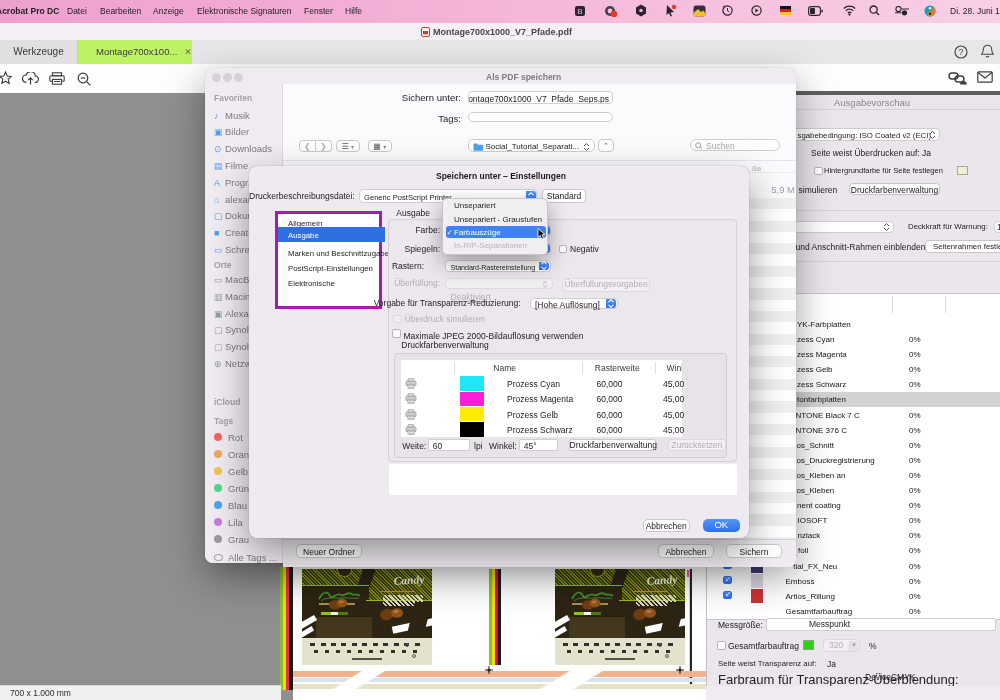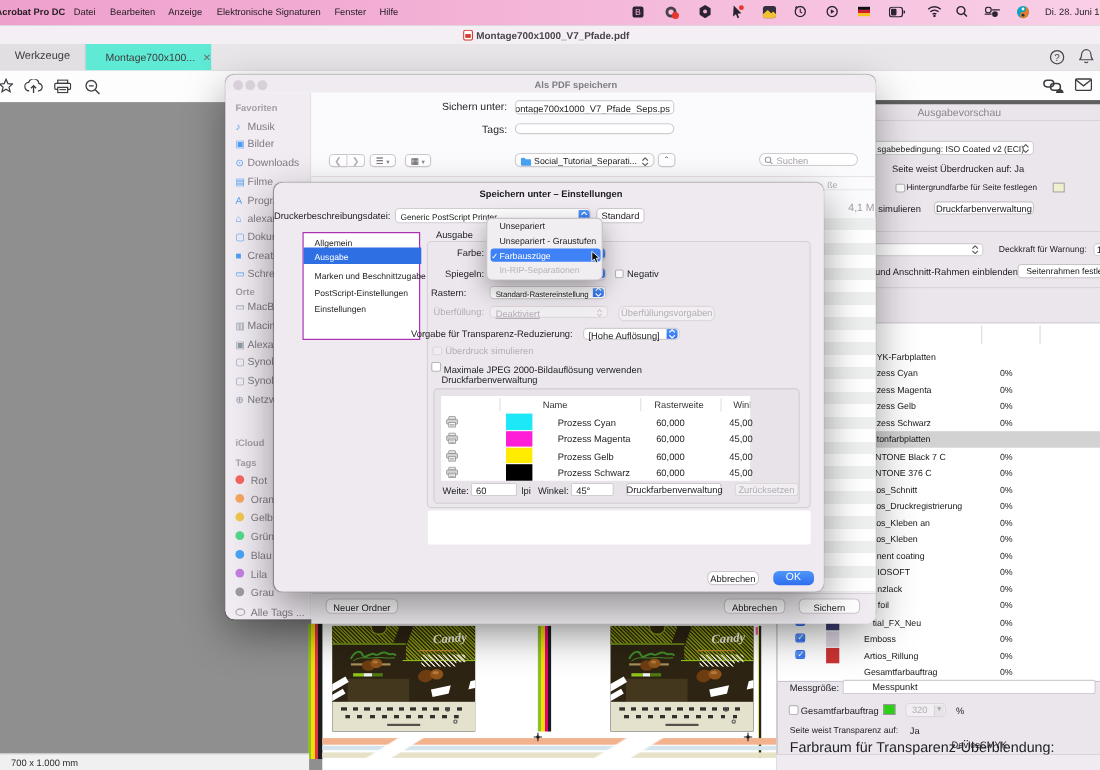--- a/index.html
+++ b/index.html
@@ -5,21 +5,21 @@
 html,body{width:1000px;height:700px;overflow:hidden;}
 body{font-family:"Liberation Sans",sans-serif;position:relative;background:#8f8f8f;font-size:8.5px;color:#1d1d1f;letter-spacing:0;}
 .abs{position:absolute;}
 .tx{position:absolute;white-space:nowrap;}
 
 #menubar{left:0;top:0;width:1000px;height:22.5px;background:linear-gradient(90deg,#eea0cd 0%,#f2aed4 35%,#f6c0de 70%,#f9cfe6 100%);}
 #menubar .mi{position:absolute;top:6px;font-size:8.5px;color:#231c22;white-space:nowrap;}
 #titlebar{left:0;top:22.5px;width:1000px;height:17px;background:#f4eff5;}
 #tabbar{left:0;top:39.5px;width:1000px;height:24.7px;background:#e9e6ea;}
 #tab1{left:0;top:0;width:78px;height:24.7px;background:#e2dfe3;border-right:1px solid #cfccd0;color:#3c3a3c;font-size:10px;line-height:24.7px;text-align:center;}
-#tab2{left:78px;top:0;width:114px;height:24.7px;background:#5eead4;color:#3c3a3c;font-size:9.5px;line-height:24.7px;white-space:nowrap;}
+#tab2{left:78px;top:0;width:114px;height:24.7px;background:#bef264;color:#3c3a3c;font-size:9.5px;line-height:24.7px;white-space:nowrap;}
 #toolbar{left:0;top:64.2px;width:1000px;height:28.6px;background:#fdfdfe;}
 #docarea{left:0;top:92.8px;width:706px;height:607.2px;background:#8f8f8f;}
 #statusbar{left:0;top:592.2px;width:281px;height:15px;background:#f0f0f0;border-top:1px solid #d8d8d8;color:#2b2b2b;font-size:8.5px;line-height:14px;padding-left:10px;}
 #page{left:293px;top:462.2px;width:413px;height:238px;background:#fff;}
 
 #panel{left:706px;top:91px;width:294px;height:595px;background:#ebe6ec;border-left:1px solid #c4bec5;}
 #panel .lbl{position:absolute;white-space:nowrap;font-size:8.5px;color:#232126;}
 .pbtn{position:absolute;background:#fff;border:1px solid #c9c3c9;border-radius:4px;font-size:8.5px;color:#232126;text-align:center;white-space:nowrap;}
 .prow{position:absolute;left:0;width:294px;height:15.1px;}
 .sep-name{position:absolute;font-size:8px;color:#17161a;top:3.5px;white-space:nowrap;}
@@ -409,21 +409,21 @@
   <span class="cbx on" style="left:16px;top:2.5px;"></span>
   <span class="abs" style="left:44px;top:0.5px;width:12px;height:14px;background:#cc3333;"></span>
   <span class="sep-name" style="left:78.5px;">Artios_Rillung</span>
   <span class="sep-pct">0%</span>
   </div>
   <div class="prow" style="top:512.3px;">
   <span class="sep-name" style="left:78.5px;">Gesamtfarbauftrag</span>
   <span class="sep-pct">0%</span>
   </div>
  <span class="lbl" style="left:11px;top:529px;">Messgröße:</span>
- <div class="fld" style="left:59px;top:527px;width:230px;height:13px;border-radius:2px;"><span style="margin-left:6px;padding-left:20px;">Messpunkt</span></div>
+ <div class="fld" style="left:59px;top:527px;width:230px;height:13px;border-radius:2px;"><span style="margin-left:22px;padding-left:20px;">Messpunkt</span></div>
  <span class="cbx" style="left:10px;top:550px;"></span>
  <span class="lbl" style="left:21px;top:550px;">Gesamtfarbauftrag</span>
  <span class="abs" style="left:96px;top:549px;width:11px;height:10px;background:#2bd113;border:1px solid #9a949b;"></span>
  <div class="gsel" style="left:116px;top:548px;width:37px;height:12.5px;"><span style="margin-left:5px;">320</span><span class="abs" style="right:1px;top:1px;width:9px;height:9.5px;background:#e7e2e8;border-left:1px solid #ddd7dd;font-size:6px;color:#a9a4aa;text-align:center;line-height:9px;">▼</span></div>
  <span class="lbl" style="left:162px;top:550px;">%</span>
  <span class="lbl" style="left:11px;top:567.5px;font-size:7.8px;">Seite weist Transparenz auf:</span>
  <span class="lbl" style="left:120px;top:567.5px;">Ja</span>
  <span class="lbl" style="left:11px;top:581.3px;font-size:13px;">Farbraum für Transparenz-Überblendung:</span>
  <span class="lbl" style="left:158px;top:581.3px;">DeviceCMYK</span>
 </div>
@@ -487,47 +487,47 @@
  <div class="fld" style="left:485px;top:70.5px;width:90px;height:12.5px;border-radius:6px;">
    <svg style="position:absolute;left:4px;top:2.5px;" width="8" height="8" viewBox="0 0 8 8">
         <circle cx="3.2" cy="3.2" r="2.5" fill="none" stroke="#a29da5" stroke-width="1"></circle>
         <path d="M5.2 5.2 L7.2 7.2" stroke="#a29da5" stroke-width="1"></path>
       </svg>
    <span style="position:absolute;left:15px;top:1.5px;color:#a9a4ab;">Suchen</span>
  </div>
  <div class="abs" style="left:78px;top:92px;width:513px;height:1px;background:#e8e3e8;"></div>
  <span class="tx" style="left:547px;top:96px;font-size:8px;color:#b0abb2;">ße</span>
  <div class="abs" style="left:78.5px;top:104px;width:512.5px;height:1px;background:#ececec;"></div>
- <span class="tx" style="left:536px;top:115.5px;width:54px;text-align:right;font-size:9.5px;color:#a29da5;">4,1 M</span>
+ <span class="tx" style="left:536px;top:115.5px;width:54px;text-align:right;font-size:9.5px;color:#a29da5;">5,9 M</span>
  <div class="abs" style="left:78px;top:130px;width:513px;height:341px;background:repeating-linear-gradient(180deg,#eef0ef 0 11.3px,#ffffff 11.3px 22.6px);"></div>
  <div class="abs" id="sdfoot" style="left:78px;width:513px;border-radius:0 0 8px 0;"></div>
  <div class="btn" style="left:91px;top:475.5px;width:66px;height:14.5px;line-height:14px;">Neuer Ordner</div>
  <div class="btn" style="left:453px;top:475.5px;width:56px;height:14.5px;line-height:14px;">Abbrechen</div>
  <div class="btn" style="left:521px;top:475.5px;width:56px;height:14.5px;line-height:14px;">Sichern</div>
 </div>
 
 <div class="abs" id="subdlg">
  <span class="tx" style="left:187px;top:4.5px;font-size:8.5px;font-weight:bold;color:#1b191d;">Speichern unter – Einstellungen</span>
  <span class="rlab" style="left:0px;top:25px;width:103px;">Druckerbeschreibungsdatei:</span>
  <div class="sel" style="left:110px;top:23.4px;width:178px;height:13.6px;">
       <span style="position:absolute;left:4px;top:2.2px;font-size:7.6px;">Generic PostScript Printer</span>
       <span class="selcap">
         <svg width="8" height="9" viewBox="0 0 8 9">
           <path d="M1.5 3.2 L4 0.8 L6.5 3.2 M1.5 5.8 L4 8.2 L6.5 5.8" fill="none" stroke="#fff" stroke-width="1.1"></path>
         </svg>
       </span>
     </div>
  <div class="btn" style="left:293px;top:23.4px;width:44px;height:13.6px;line-height:13px;border-radius:4px;">Standard</div>
- <div class="abs" style="left:26px;top:45px;width:107px;height:97.6px;background:#fff;border:1px solid #a21caf;font-size:7.8px;">
+ <div class="abs" style="left:26px;top:45px;width:107px;height:97.6px;background:#fff;border:3px solid #a21caf;font-size:7.8px;">
    <span class="tx" style="left:10px;top:4.5px;">Allgemein</span>
    <div class="abs" style="left:0;top:12.9px;width:107px;height:15px;background:#2f6fe4;"></div>
    <span class="tx" style="left:10px;top:16.5px;color:#fff;">Ausgabe</span>
    <span class="tx" style="left:10px;top:34.5px;">Marken und Beschnittzugabe</span>
    <span class="tx" style="left:10px;top:50px;">PostScript-Einstellungen</span>
-   <span class="tx" style="left:10px;top:65.1px;">Einstellungen</span>
+   <span class="tx" style="left:10px;top:65.1px;">Elektronische</span>
  </div>
  <div class="abs" style="left:138.6px;top:53px;width:349.4px;height:243px;background:#ece7ed;border:1px solid #d5cfd6;border-radius:4px;"></div>
  <span class="tx" style="left:144.3px;top:41.5px;background:#efeaf0;padding:0 3px;">Ausgabe</span>
  <span class="rlab" style="left:121px;top:59.3px;width:70px;">Farbe:</span>
  <div class="sel" style="left:195px;top:58.5px;width:107px;height:12.2px;">
       <span class="selcap">
         <svg width="8" height="9" viewBox="0 0 8 9">
           <path d="M1.5 3.2 L4 0.8 L6.5 3.2 M1.5 5.8 L4 8.2 L6.5 5.8" fill="none" stroke="#fff" stroke-width="1.1"></path>
         </svg>
       </span>
@@ -546,21 +546,21 @@
  <div class="sel" style="left:195.6px;top:94px;width:106.4px;height:11.5px;">
       <span style="position:absolute;left:5px;top:1.5px;font-size:7.2px;letter-spacing:-0.1px;">Standard-Rastereinstellung</span>
       <span class="selcap">
         <svg width="8" height="9" viewBox="0 0 8 9">
           <path d="M1.5 3.2 L4 0.8 L6.5 3.2 M1.5 5.8 L4 8.2 L6.5 5.8" fill="none" stroke="#fff" stroke-width="1.1"></path>
         </svg>
       </span>
     </div>
  <span class="glab" style="left:121px;top:111.9px;width:70px;">Überfüllung:</span>
  <div class="gsel" style="left:195.6px;top:111.5px;width:108.4px;height:11.3px;">
-      <span style="position:absolute;left:5px;top:1px;text-decoration:underline;">Deaktiviert</span>
+      <span style="position:absolute;left:5px;top:13px;text-decoration:underline;">Deaktiviert</span>
       <svg style="position:absolute;right:4px;top:2px;" width="6" height="7" viewBox="0 0 6 7">
         <path d="M1 2.5 L3 0.7 L5 2.5 M1 4.5 L3 6.3 L5 4.5" fill="none" stroke="#b3adb6" stroke-width="0.9"></path>
       </svg>
     </div>
  <div class="dbtn" style="left:313.4px;top:111.5px;width:87.6px;height:14px;line-height:10.5px;">Überfüllungsvorgaben</div>
  <span class="rlab" style="left:100px;top:132.4px;width:171.6px;">Vorgabe für Transparenz-Reduzierung:</span>
  <div class="sel" style="left:281px;top:131.5px;width:87.5px;height:11.5px;">
       <span style="position:absolute;left:4px;top:1px;">[Hohe Auflösung]</span>
       <span class="selcap">
         <svg width="8" height="9" viewBox="0 0 8 9">

